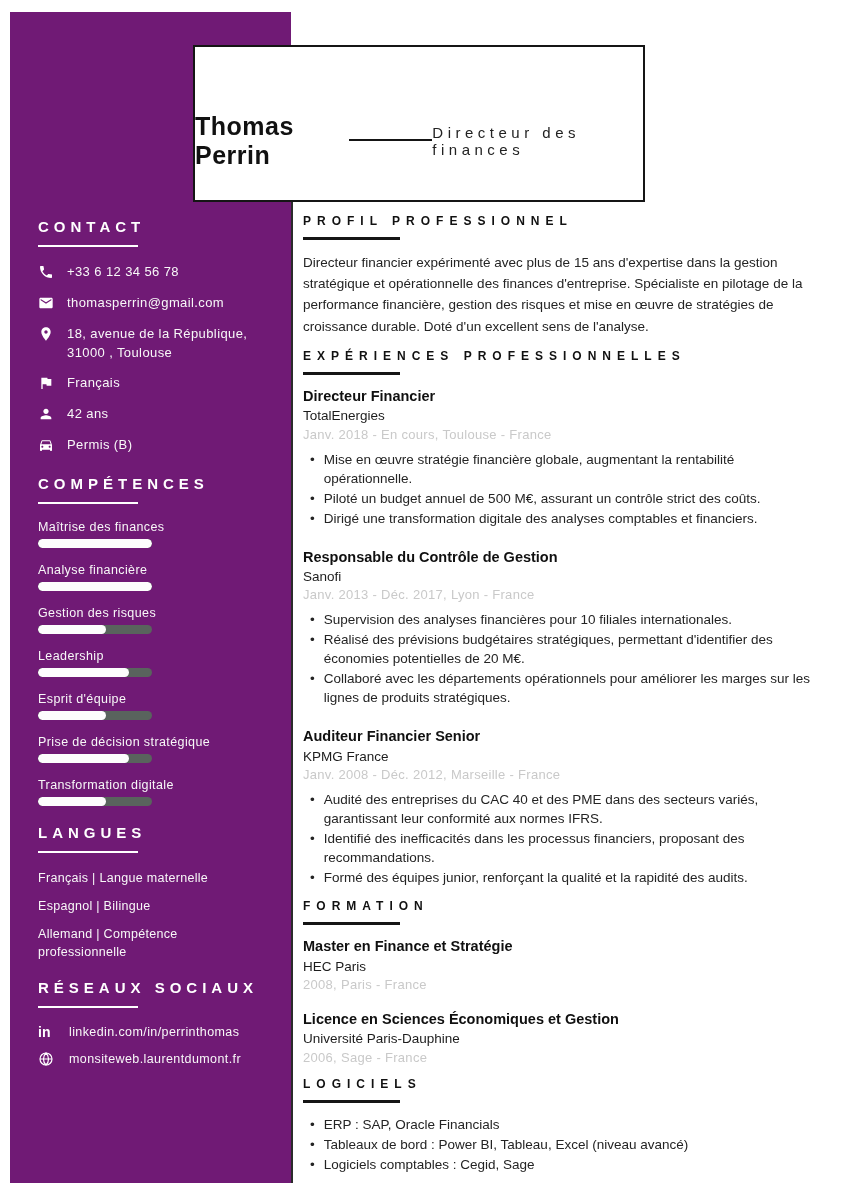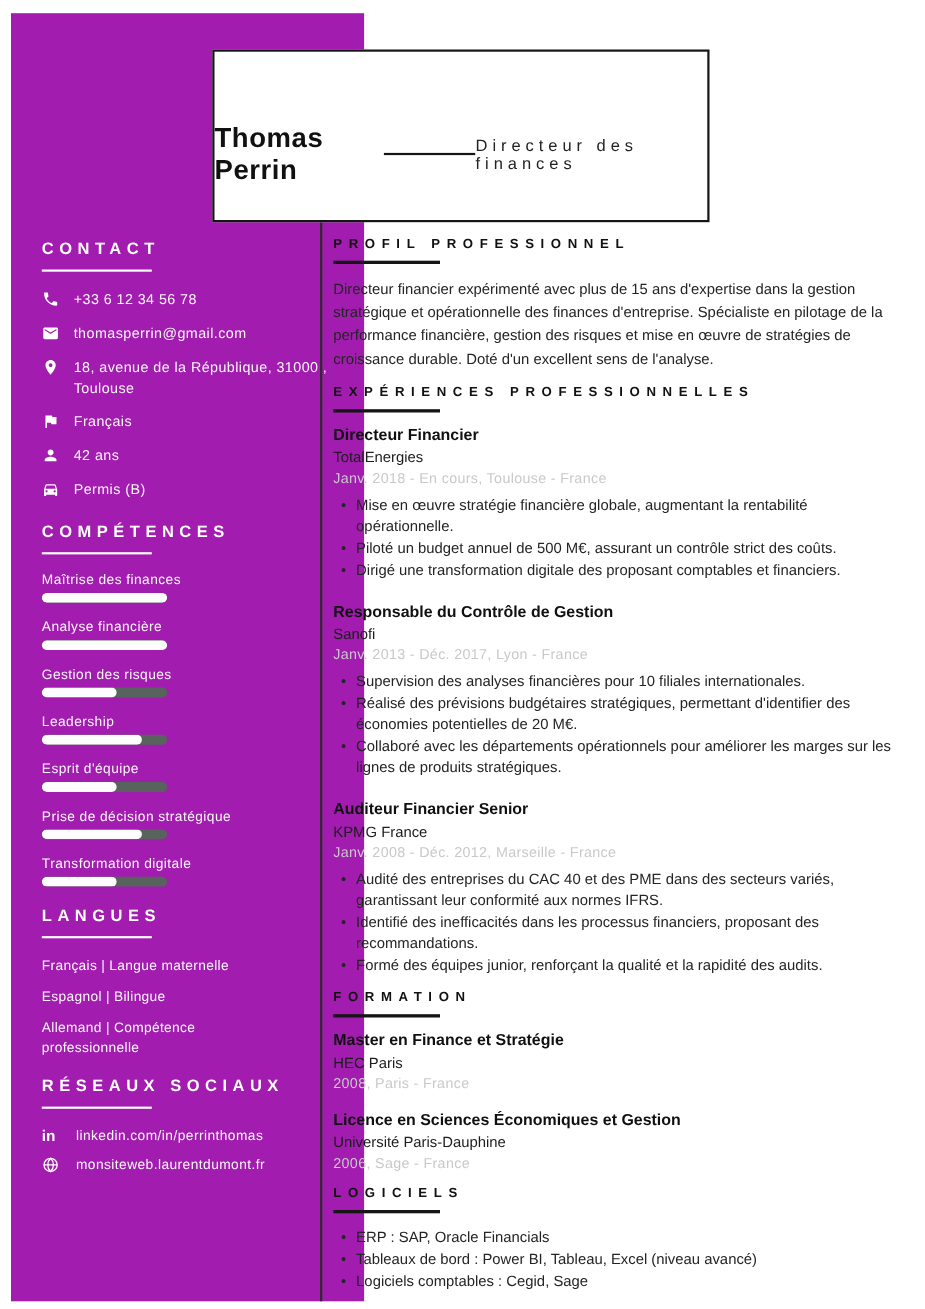--- a/index.html
+++ b/index.html
@@ -1,20 +1,20 @@
 <!DOCTYPE html>
 <html><head>
 <meta charset="utf-8">
 <style>
   * { margin:0; padding:0; box-sizing:border-box; }
   html,body { width:841px; height:1190px; background:#ffffff; font-family:"Liberation Sans","DejaVu Sans",sans-serif; color:#1f1f1f; }
   .page { position:relative; width:841px; height:1190px; background:#fff; overflow:hidden; }
 
   
-  .sidebar { position:absolute; left:10px; top:12px; width:321px; height:1171px; background:#a21caf; color:#f8f8f8; padding:206px 20px 0 28px; }
+  .sidebar { position:absolute; left:10px; top:12px; width:281px; height:1171px; background:#701a75; color:#f8f8f8; padding:206px 20px 0 28px; }
   .sb-head { font-size:15px; font-weight:700; letter-spacing:5px; color:#ffffff; }
   .sb-rule { width:100px; height:2px; background:#ffffff; margin:10px 0 16px 0; }
   .sb-section { margin-bottom:18px; }
 
   .c-item { display:flex; align-items:flex-start; gap:13px; margin-bottom:12px; }
   .c-icon { width:16px; height:16px; flex:0 0 16px; margin-top:1px; }
   .c-icon svg { width:16px; height:16px; display:block; }
   .c-text { font-size:13px; line-height:1.45; letter-spacing:0.4px; }
 
   .skill { margin-bottom:15px; }
@@ -220,21 +220,21 @@
       <h2 class="m-head">EXPÉRIENCES PROFESSIONNELLES</h2>
       <div class="m-rule"></div>
 
       <article class="job">
         <div class="job-name">Directeur Financier</div>
         <div class="job-company">TotalEnergies</div>
         <div class="job-date">Janv. 2018 - En cours, Toulouse - France</div>
         <div class="bullets">
           <div class="bullet">Mise en œuvre stratégie financière globale, augmentant la rentabilité opérationnelle.</div>
           <div class="bullet">Piloté un budget annuel de 500 M€, assurant un contrôle strict des coûts.</div>
-          <div class="bullet">Dirigé une transformation digitale des proposant comptables et financiers.</div>
+          <div class="bullet">Dirigé une transformation digitale des analyses comptables et financiers.</div>
         </div>
       </article>
 
       <article class="job">
         <div class="job-name">Responsable du Contrôle de Gestion</div>
         <div class="job-company">Sanofi</div>
         <div class="job-date">Janv. 2013 - Déc. 2017, Lyon - France</div>
         <div class="bullets">
           <div class="bullet">Supervision des analyses financières pour 10 filiales internationales.</div>
           <div class="bullet">Réalisé des prévisions budgétaires stratégiques, permettant d'identifier des économies potentielles de 20 M€.</div>

